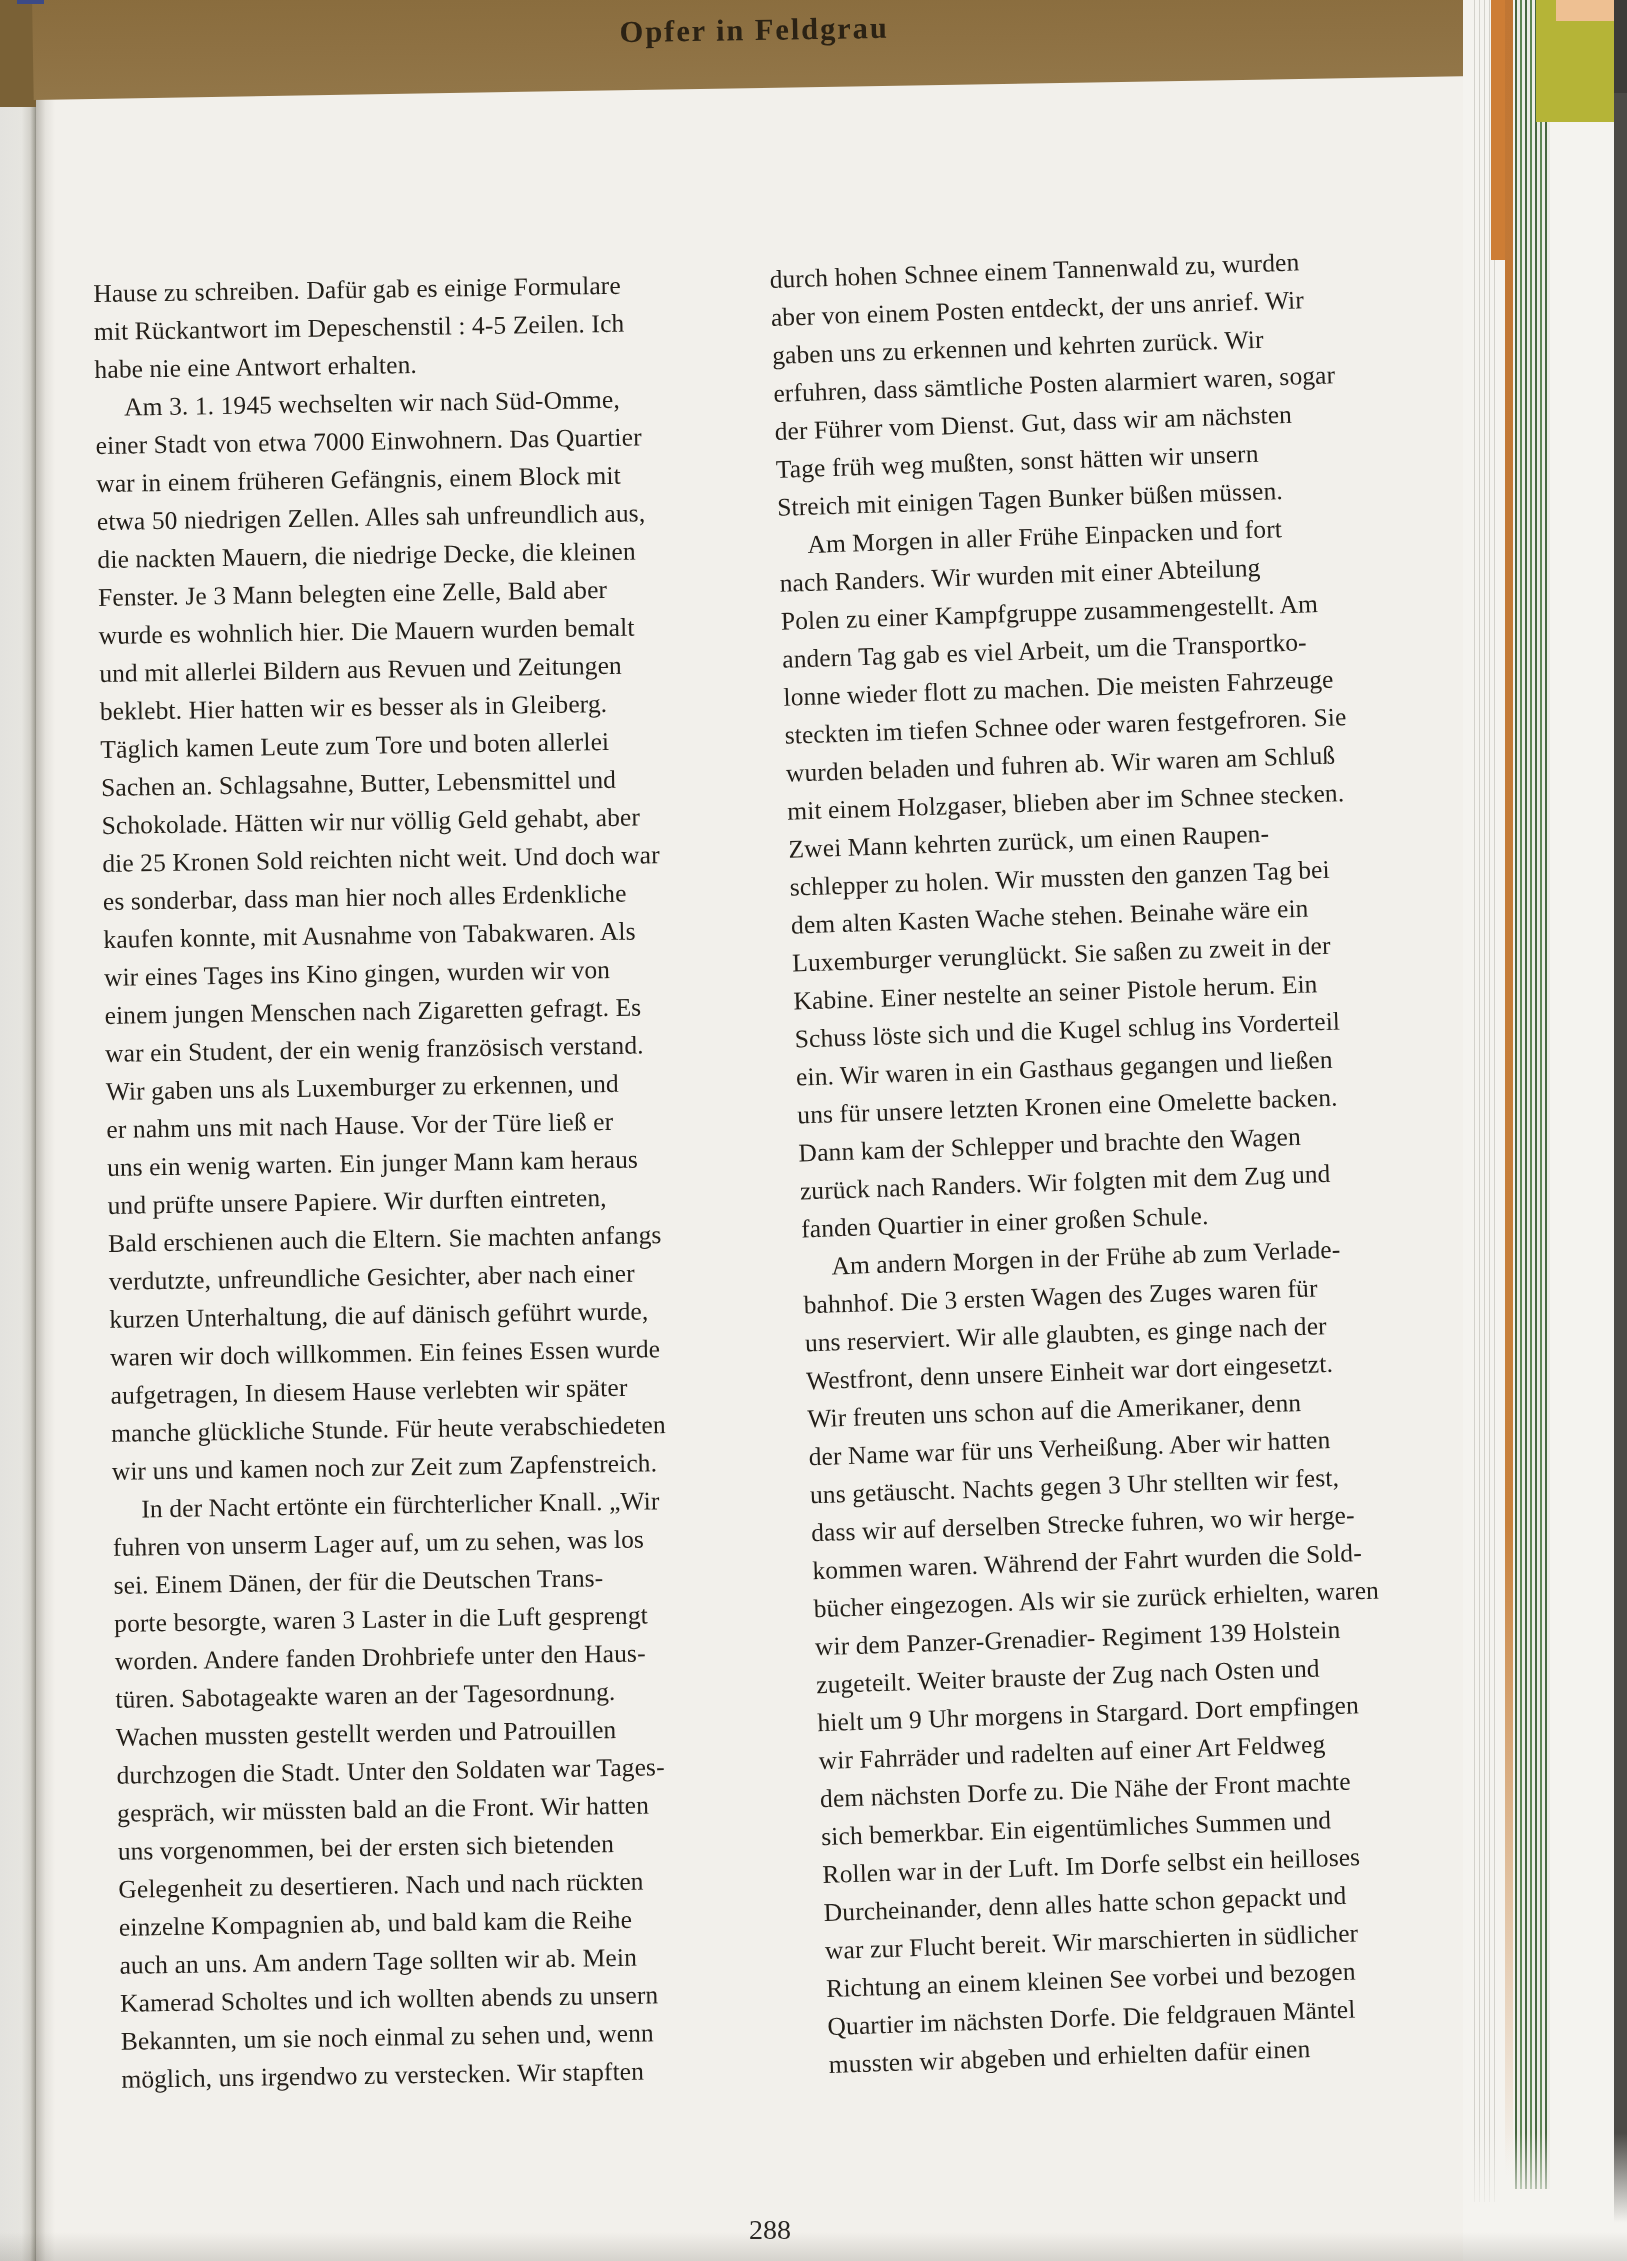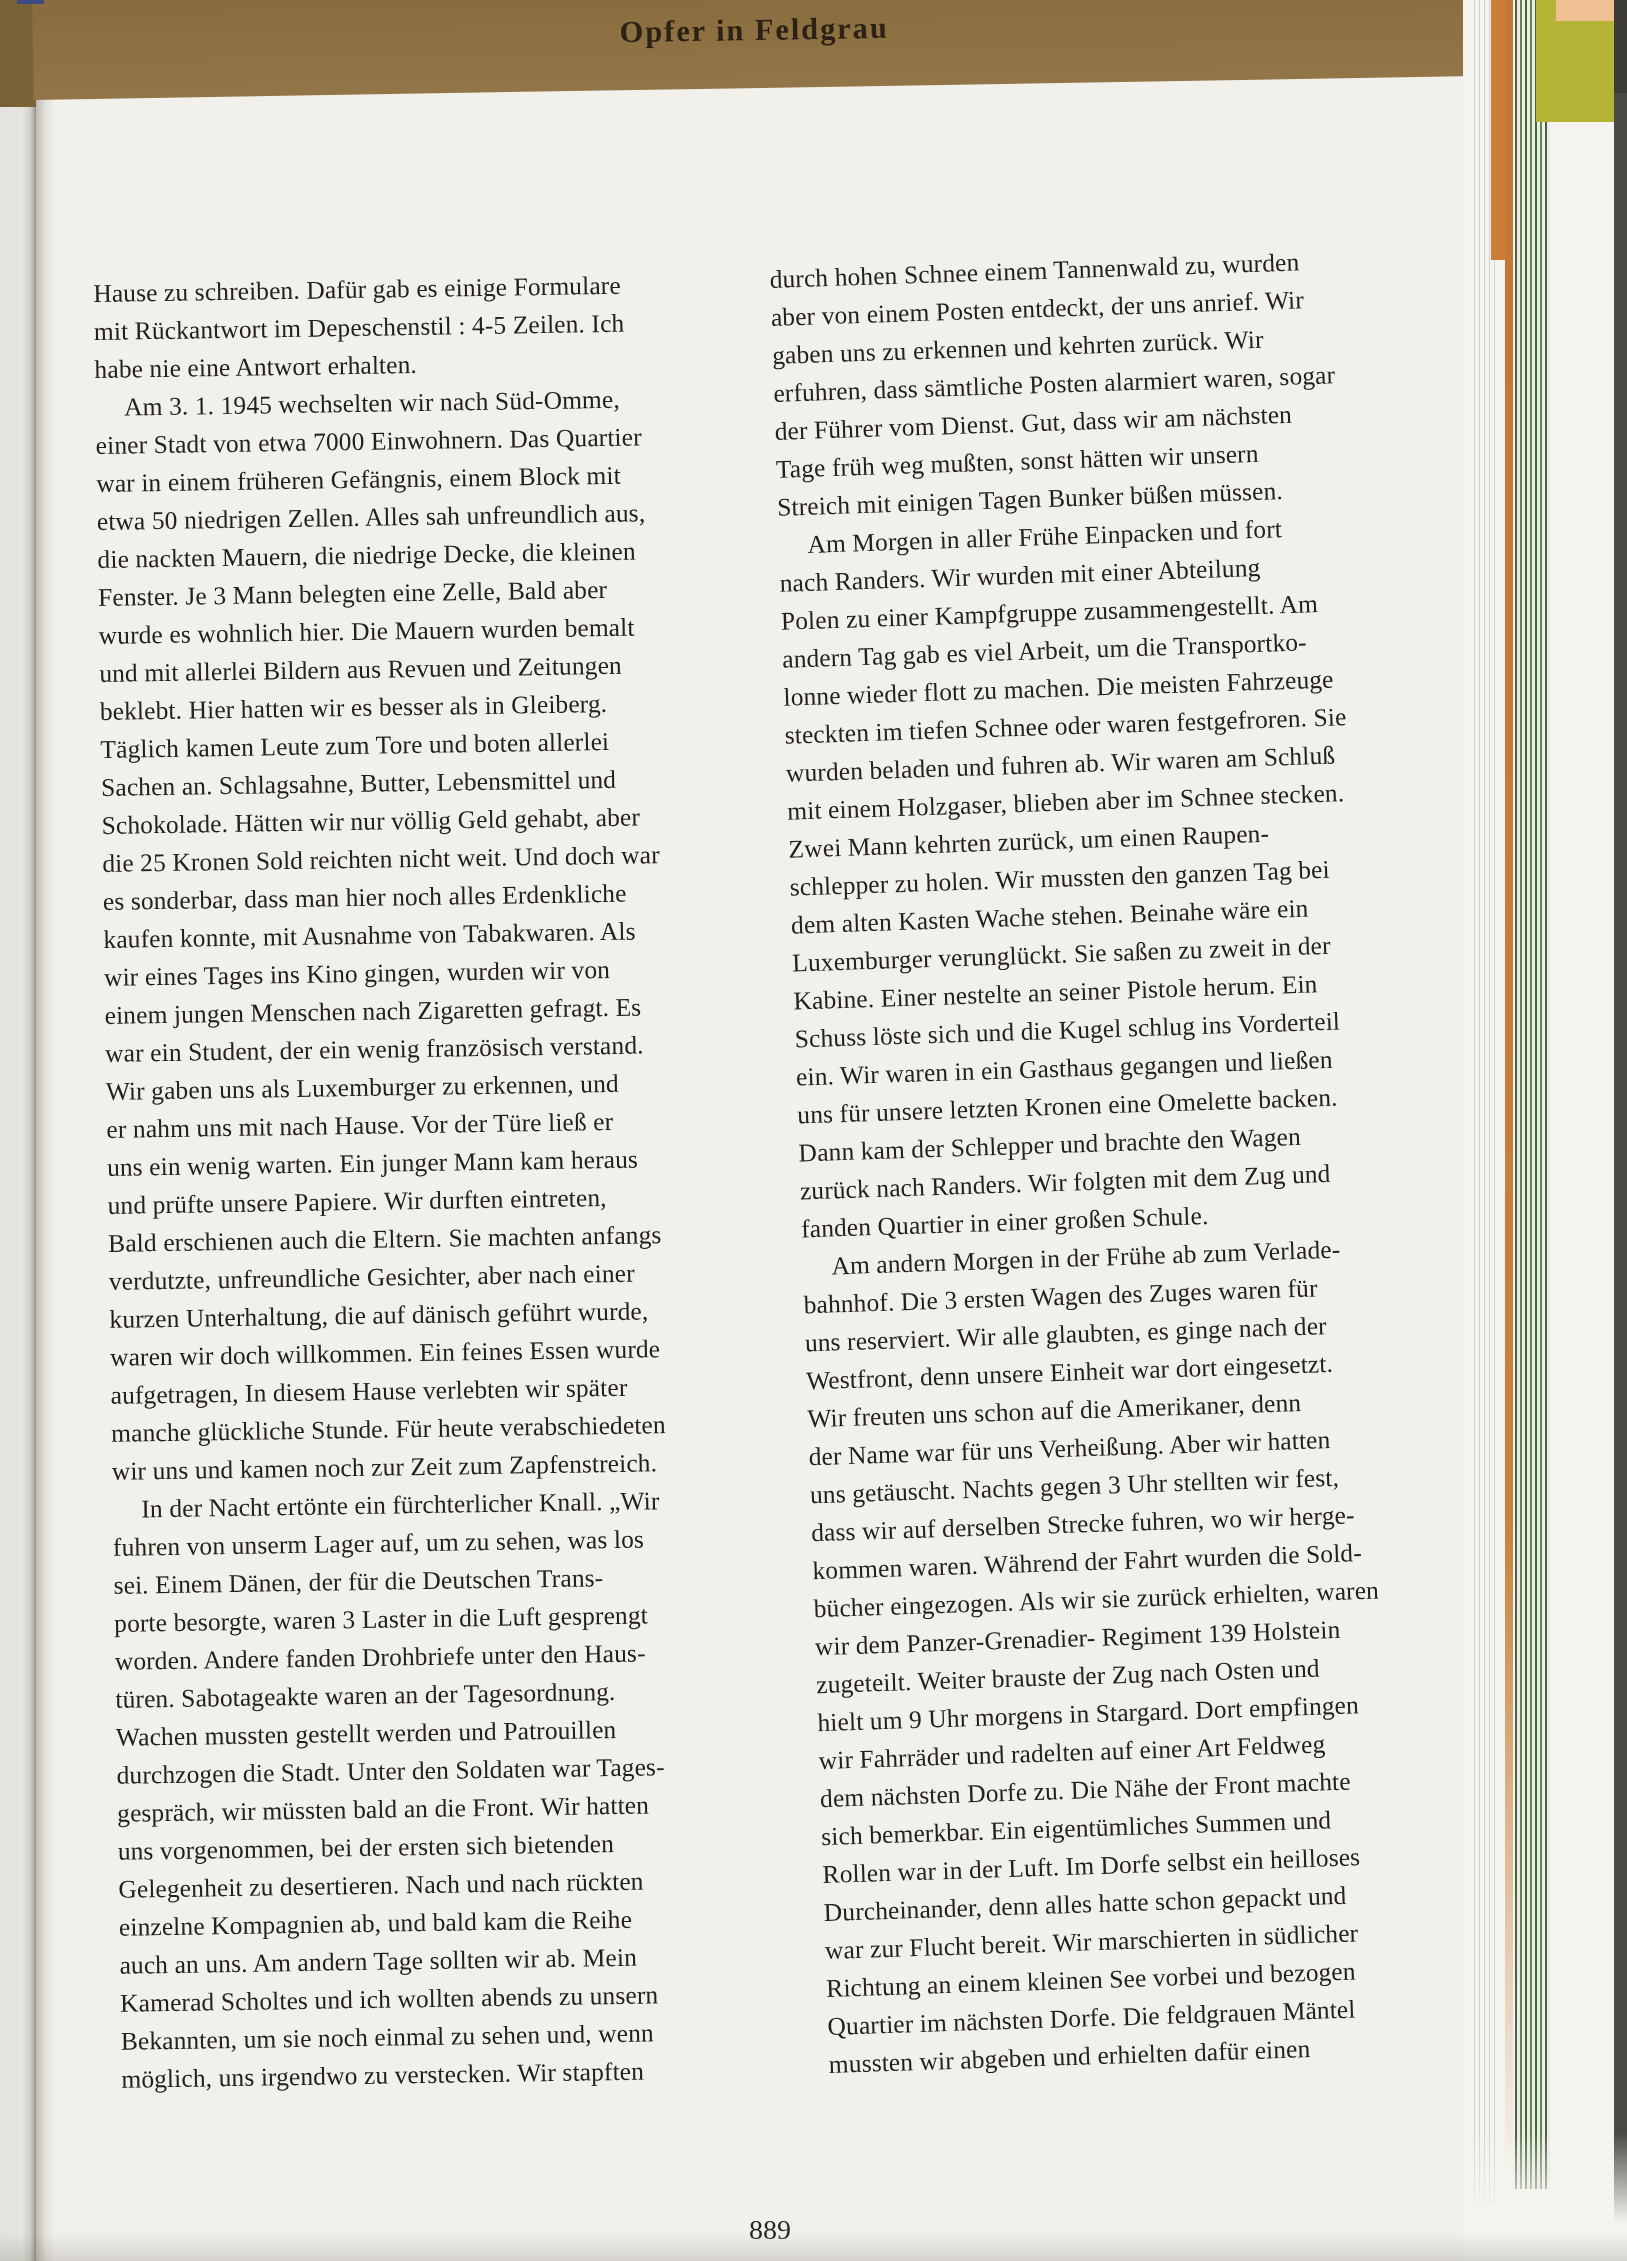--- a/index.html
+++ b/index.html
@@ -233,15 +233,15 @@
     <div class="tline">dem nächsten Dorfe zu. Die Nähe der Front machte</div>
     <div class="tline">sich bemerkbar. Ein eigentümliches Summen und</div>
     <div class="tline">Rollen war in der Luft. Im Dorfe selbst ein heilloses</div>
     <div class="tline">Durcheinander, denn alles hatte schon gepackt und</div>
     <div class="tline">war zur Flucht bereit. Wir marschierten in südlicher</div>
     <div class="tline">Richtung an einem kleinen See vorbei und bezogen</div>
     <div class="tline">Quartier im nächsten Dorfe. Die feldgrauen Mäntel</div>
     <div class="tline">mussten wir abgeben und erhielten dafür einen</div>
   </div>
 
-<div class="abs pageno">889</div>
+<div class="abs pageno">288</div>
 <div class="abs bottom-shade"></div>
 
 
 </body></html>

